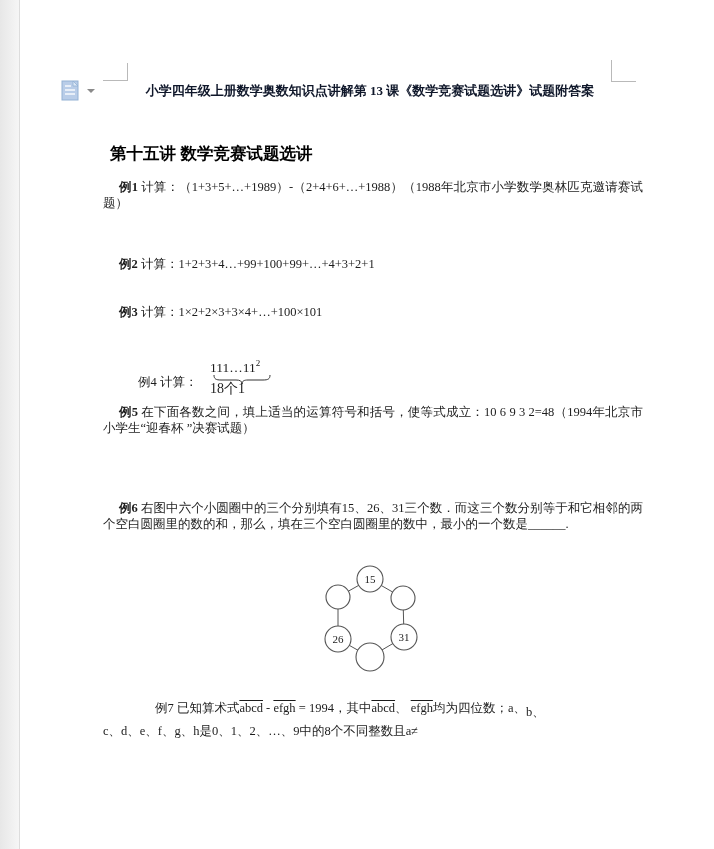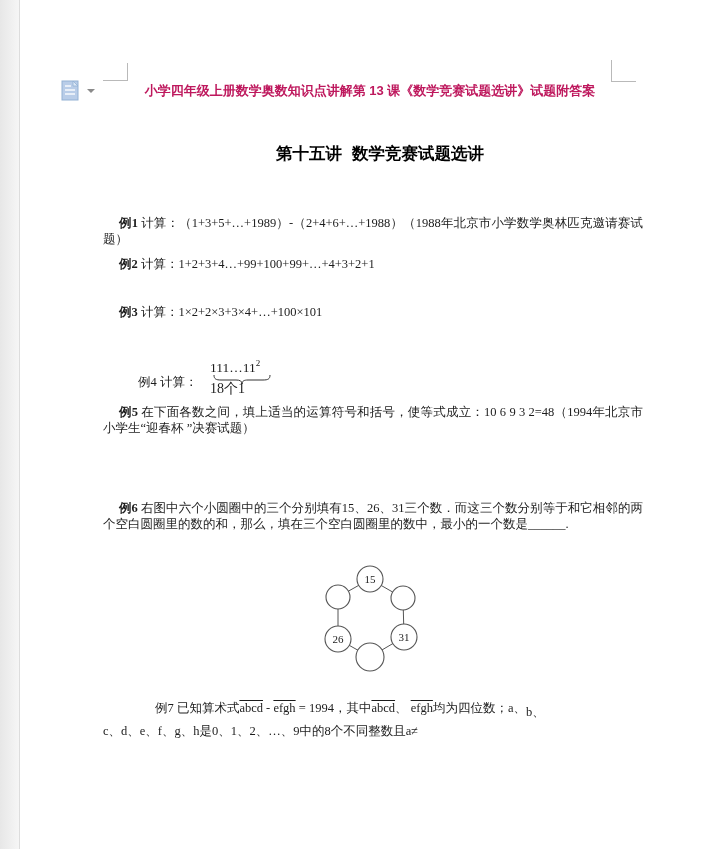--- a/index.html
+++ b/index.html
@@ -19,35 +19,35 @@
     border-right:1px solid #b9b9b9;border-bottom:1px solid #b9b9b9;
   }
   .crop-mark-right{
     position:absolute;left:611px;top:60px;width:24px;height:21px;
     border-left:1px solid #b9b9b9;border-bottom:1px solid #b9b9b9;
   }
   .doc-icon-group{position:absolute;left:61px;top:80px;width:38px;height:22px;cursor:pointer;}
   .doc-icon-group svg{display:block;}
   .doc-title{
     position:absolute;left:108px;top:83px;width:524px;
-    text-align:center;font-family:Liberation Sans, sans-serif;
-    font-weight:bold;font-size:13px;line-height:16px;color:#be185d;
+    text-align:center;font-family:Liberation Serif, serif;
+    font-weight:bold;font-size:13px;line-height:16px;color:#0f172a;
   }
   .doc-heading{
     position:absolute;left:110px;top:143px;width:540px;
-    text-align:center;font-family:Liberation Mono, monospace;
+    text-align:left;font-family:Liberation Sans, sans-serif;
     font-weight:bold;font-size:16.5px;color:#000;
   }
   .para{
     position:absolute;left:103px;width:540px;
     font-size:12.5px;line-height:15.8px;text-align:justify;
     text-indent:16px;
   }
   .para .plabel{font-weight:bold;}
-  .p1{top:180px;margin-top:36px;} .p2{top:257px;} .p3{top:305px;}
+  .p1{top:180px;} .p2{top:257px;} .p3{top:305px;}
   .p5{top:405px;} .p6{top:501px;}
   .p4-row{position:absolute;left:118px;top:374px;font-size:12.5px;}
   .p4-row .plabel{font-weight:normal;margin-left:20px;}
   .p4-expr{position:absolute;left:210px;top:356px;width:64px;text-align:left;}
   .p4-digits{font-family:"Liberation Serif",serif;font-size:13.5px;line-height:14px;display:block;}
   .p4-digits sup{font-size:9px;}
   .p4-brace{display:block;margin:0 auto;}
   .p4-brace-label{display:block;font-size:14px;line-height:10px;color:#222;}
   .diagram{position:absolute;left:323px;top:563px;}
   .p7{

